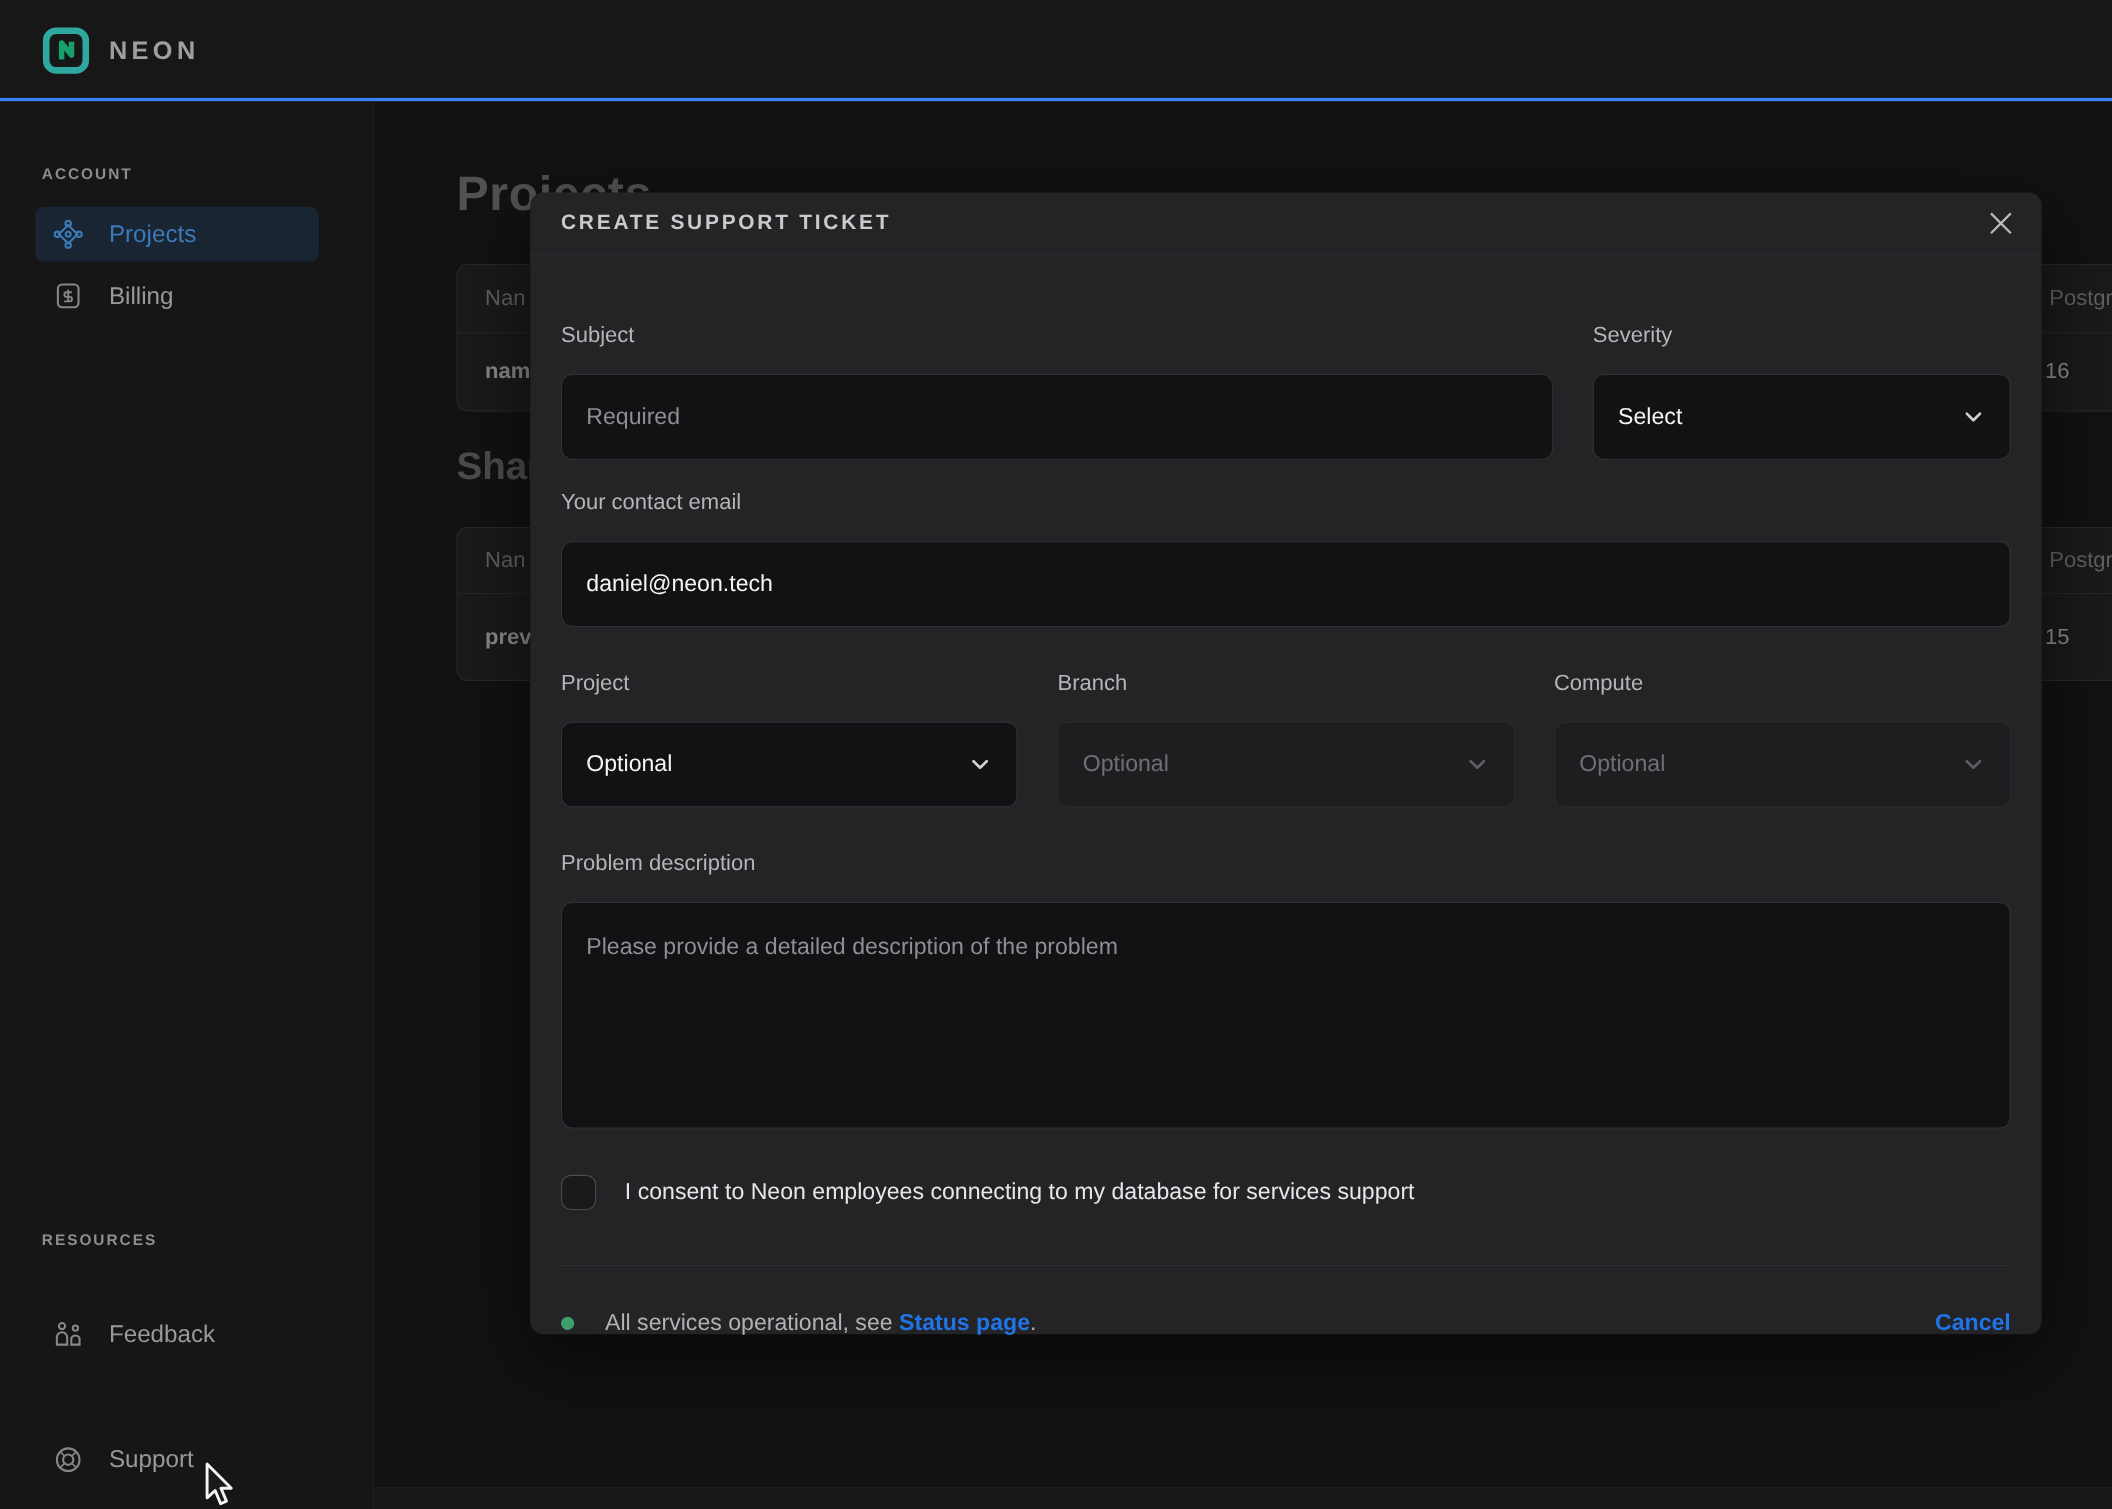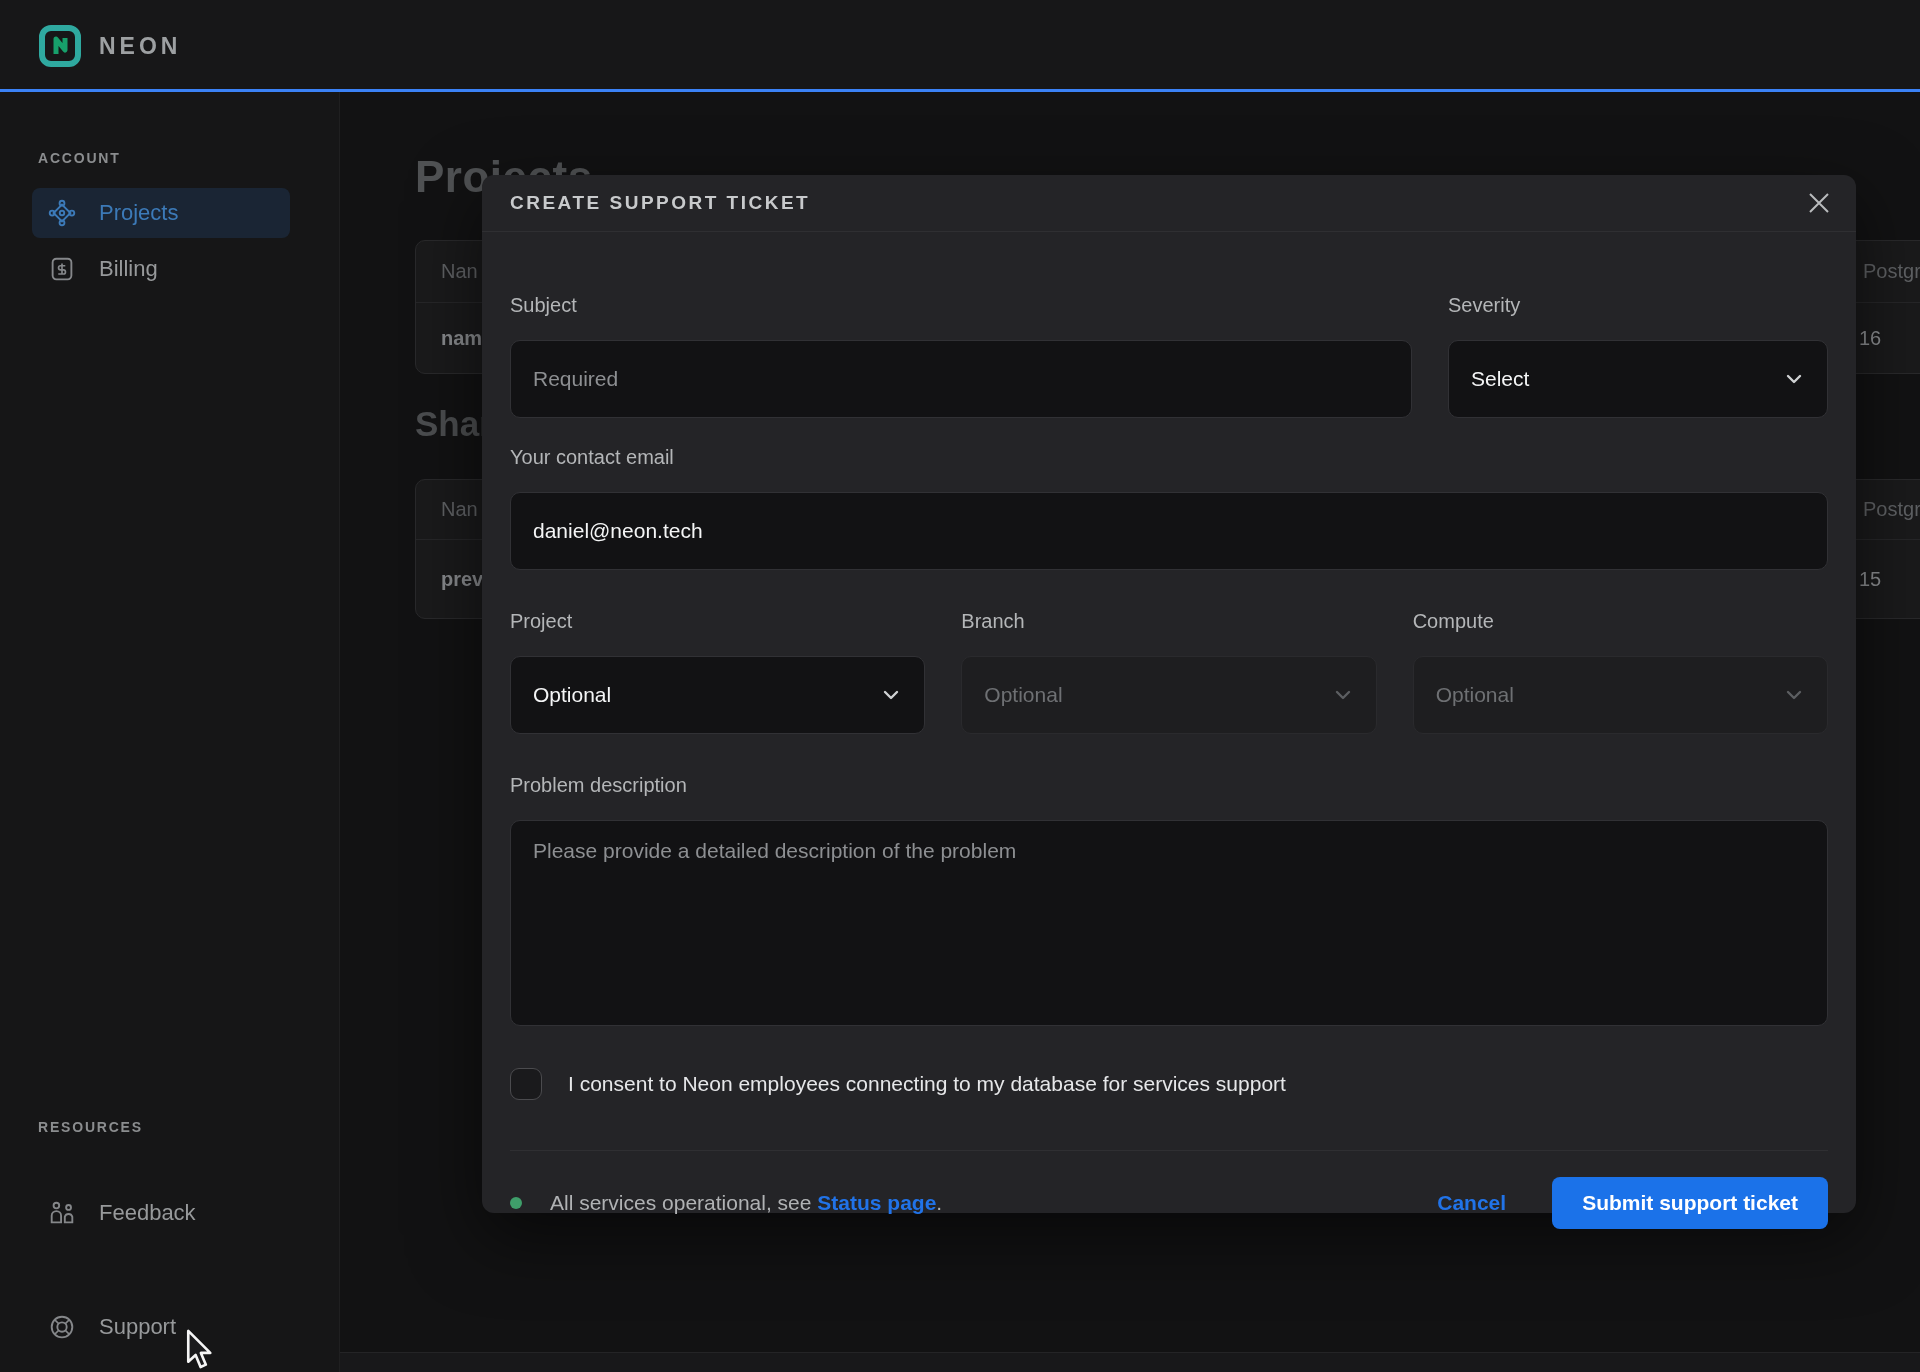--- a/index.html
+++ b/index.html
@@ -94,21 +94,21 @@
   .select.disabled .chev { color:#5c5e61; }
 
   .m-row1 { display:flex; gap:36px; margin-top:60px; }
   .m-row1 .col-subject { flex:1; }
   .m-row1 .col-severity { width:380px; flex:0 0 380px; }
   .m-row2 { margin-top:26px; }
   .m-row3 { display:flex; gap:36px; margin-top:38px; }
   .m-row3 .col { flex:1; }
   .m-row4 { margin-top:38px; }
   textarea.field {
-    height:206px; resize:none; padding:18px 22px; outline:none; color:#f4f5f6;
+    height:206px; resize:none; padding:28px 22px; outline:none; color:#f4f5f6;
     font-family:"Liberation Sans", sans-serif; display:block;
   }
 
   .consent-row { margin-top:42px; display:flex; align-items:center; gap:26px; }
   .checkbox {
     width:32px; height:32px; flex:0 0 32px; border:1px solid #4b4b4e;
     border-radius:9px; background:#1a1a1c; cursor:pointer;
   }
   .consent-text { font-size:21px; color:#e6e7e9; }
 
@@ -328,21 +328,20 @@
 
   <div class="modal-footer">
     <div class="status">
       <span class="status-dot"></span>
       <span>
         <span>All services operational, see </span><a class="link">Status page</a><span>.</span>
       </span>
     </div>
     <div class="footer-actions">
       <button class="cancel-btn">Cancel</button>
-      <button class="submit-btn">Submit support ticket</button>
     </div>
   </div>
 </div>
 
 <div class="cursor">
   <svg width="36" height="44" viewBox="0 0 24 30">
     <path d="M4 2 L4 23 L9 18.4 L12.4 26.6 L16 25 L12.6 17 L19 17 Z" fill="#1b1b1d" stroke="#f5f5f5" stroke-width="1.8" stroke-linejoin="round"></path>
   </svg>
 </div>
 

